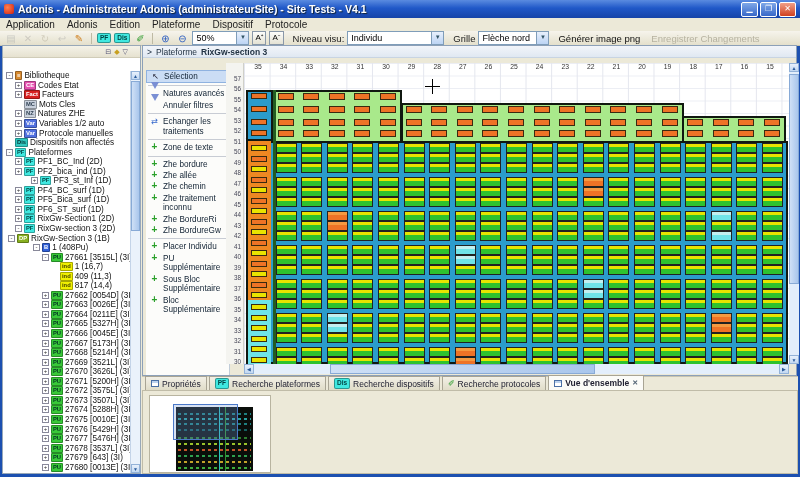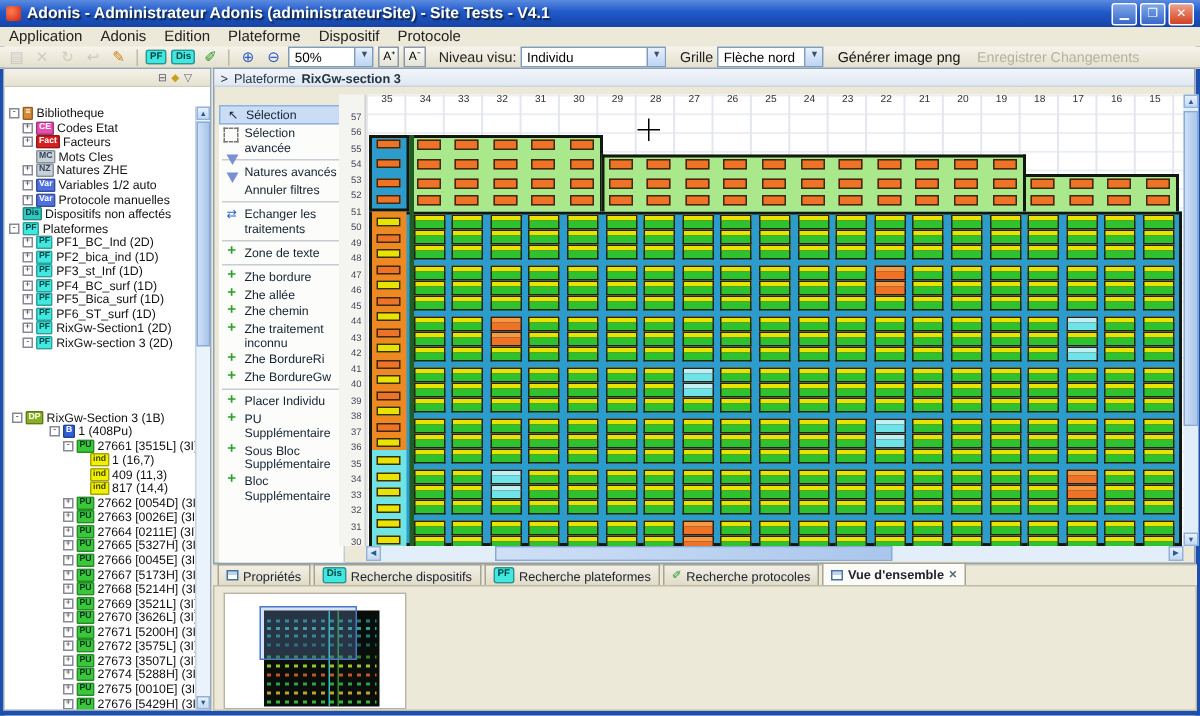--- a/index.html
+++ b/index.html
@@ -200,21 +200,21 @@
       <div class="trow" style="padding-left: 12px;">
         <span class="texp">+</span>
         <span class="tbadge" style="background: rgb(64, 232, 224); color: rgb(0, 68, 68);">PF</span>
         <span>PF1_BC_Ind (2D)</span>
       </div>
       <div class="trow" style="padding-left: 12px;">
         <span class="texp">+</span>
         <span class="tbadge" style="background: rgb(64, 232, 224); color: rgb(0, 68, 68);">PF</span>
         <span>PF2_bica_ind (1D)</span>
       </div>
-      <div class="trow" style="padding-left: 12px;">
+      <div class="trow" style="padding-left: 28px;">
         <span class="texp">+</span>
         <span class="tbadge" style="background: rgb(64, 232, 224); color: rgb(0, 68, 68);">PF</span>
         <span>PF3_st_Inf (1D)</span>
       </div>
       <div class="trow" style="padding-left: 12px;">
         <span class="texp">+</span>
         <span class="tbadge" style="background: rgb(64, 232, 224); color: rgb(0, 68, 68);">PF</span>
         <span>PF4_BC_surf (1D)</span>
       </div>
       <div class="trow" style="padding-left: 12px;">
@@ -230,21 +230,21 @@
       <div class="trow" style="padding-left: 12px;">
         <span class="texp">+</span>
         <span class="tbadge" style="background: rgb(64, 232, 224); color: rgb(0, 68, 68);">PF</span>
         <span>RixGw-Section1 (2D)</span>
       </div>
       <div class="trow" style="padding-left: 12px;">
         <span class="texp">-</span>
         <span class="tbadge" style="background: rgb(64, 232, 224); color: rgb(0, 68, 68);">PF</span>
         <span>RixGw-section 3 (2D)</span>
       </div>
-      <div class="trow" style="padding-left: 5px; margin-top: 40px;">
+      <div class="trow" style="padding-left: 5px;">
         <span class="texp">-</span>
         <span class="tbadge" style="background: rgb(136, 176, 32); color: rgb(255, 255, 255);">DP</span>
         <span>RixGw-Section 3 (1B)</span>
       </div>
       <div class="trow" style="padding-left: 30px;">
         <span class="texp">-</span>
         <span class="tbadge" style="background: rgb(48, 96, 216); color: rgb(255, 255, 255);">B</span>
         <span>1  (408Pu)</span>
       </div>
       <div class="trow" style="padding-left: 39px;">
@@ -373,26 +373,20 @@
 <div id="editor-panel" class="abs">
   <div id="breadcrumb">
     <span>&gt;</span>
     <span>Plateforme</span>
     <span style="font-weight:bold;">RixGw-section 3</span>
   </div>
   <div id="palette">
       <div class="tool sel">
         <span class="ticon" style="color: rgb(34, 34, 51);">↖</span>
         <span>Sélection</span>
-      </div>
-      <div class="tool">
-        <span class="ticon" style="display: flex;">
-          <span class="icon-marquee"></span>
-        </span>
-        <span>Sélection avancée</span>
       </div>
       <div class="tsep"></div>
       <div class="tool">
         <span class="ticon"><span class="icon-funnel"></span></span>
         <span>Natures avancés</span>
       </div>
       <div class="tool">
         <span class="ticon"><span class="icon-funnel"></span></span>
         <span>Annuler filtres</span>
       </div>
@@ -1551,26 +1545,26 @@
   <span class="scr-thumb" style="left:86px;top:0;width:265px;height:10px;"></span>
   <span class="scr-arr" style="left:535px;top:0;width:10px;height:10px;position:absolute;">▶</span>
 </div>
 
 <div id="bottom-tabs" class="abs">
     <div class="btab">
       <span class="winglyph"></span>
       <span>Propriétés</span>
     </div>
     <div class="btab">
+      <span class="badge" style="background: rgb(64, 232, 224); color: rgb(0, 68, 68);">PF</span>
+      <span>Recherche plateformes</span>
+    </div>
+    <div class="btab">
       <span class="badge" style="background: rgb(64, 232, 224); color: rgb(0, 68, 68);">Dis</span>
       <span>Recherche dispositifs</span>
-    </div>
-    <div class="btab">
-      <span class="badge" style="background: rgb(64, 232, 224); color: rgb(0, 68, 68);">PF</span>
-      <span>Recherche plateformes</span>
     </div>
     <div class="btab">
       <span style="color: rgb(42, 154, 42); font-size: 8px;">✐</span>
       <span>Recherche protocoles</span>
     </div>
     <div class="btab active">
       <span class="winglyph"></span>
       <span>Vue d'ensemble</span>
       <span style="font-size: 7px; color: rgb(85, 102, 119);">✕</span>
     </div>

